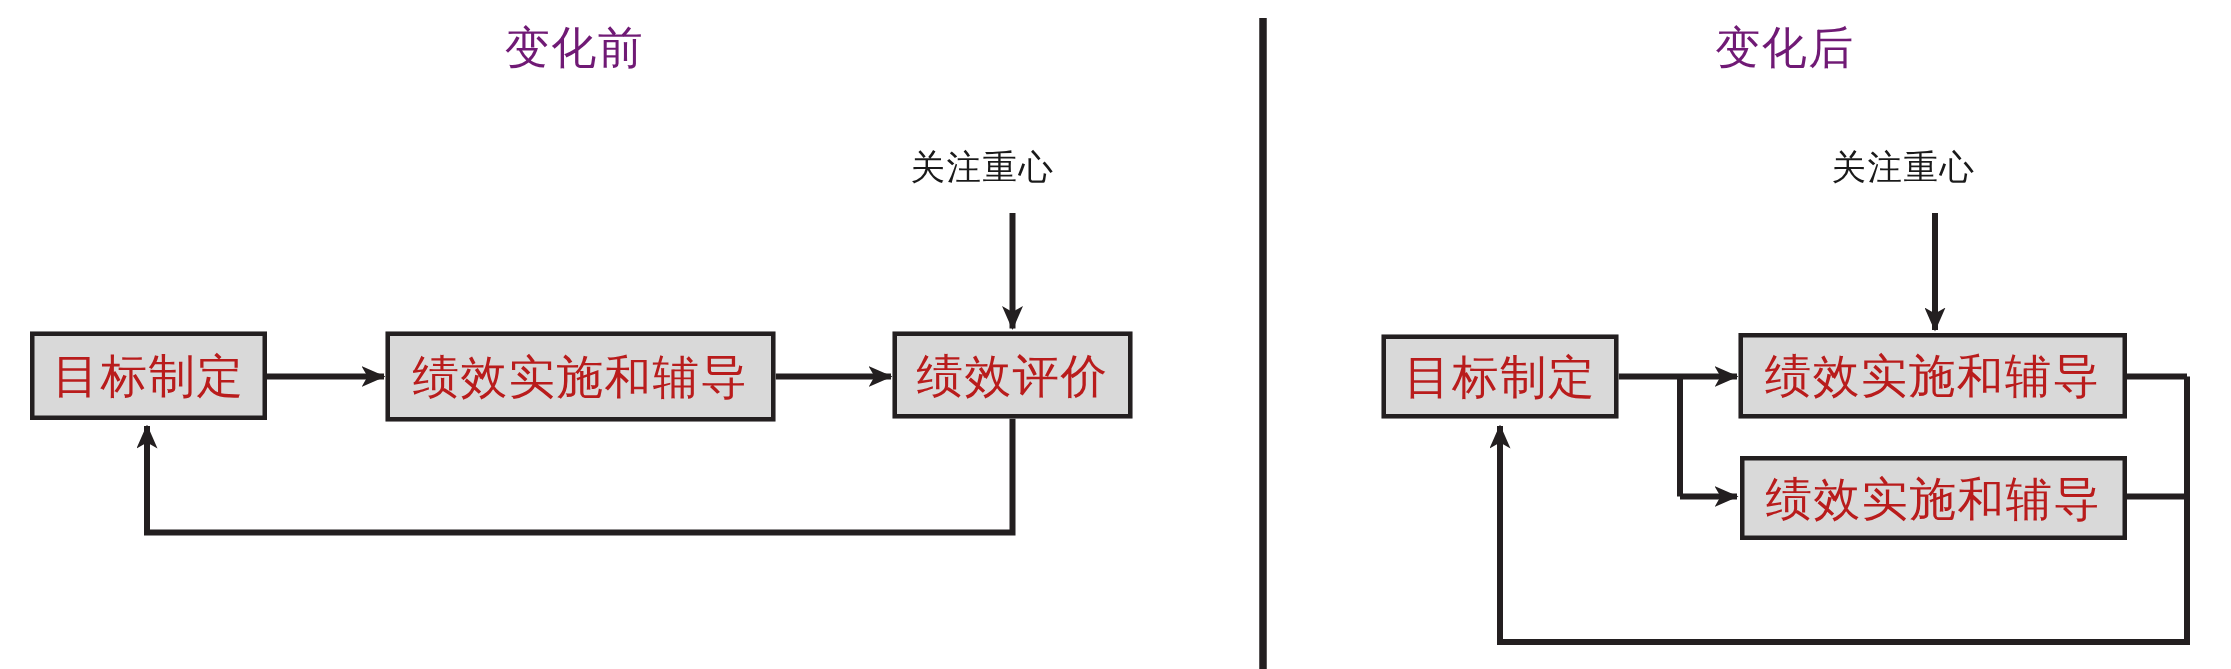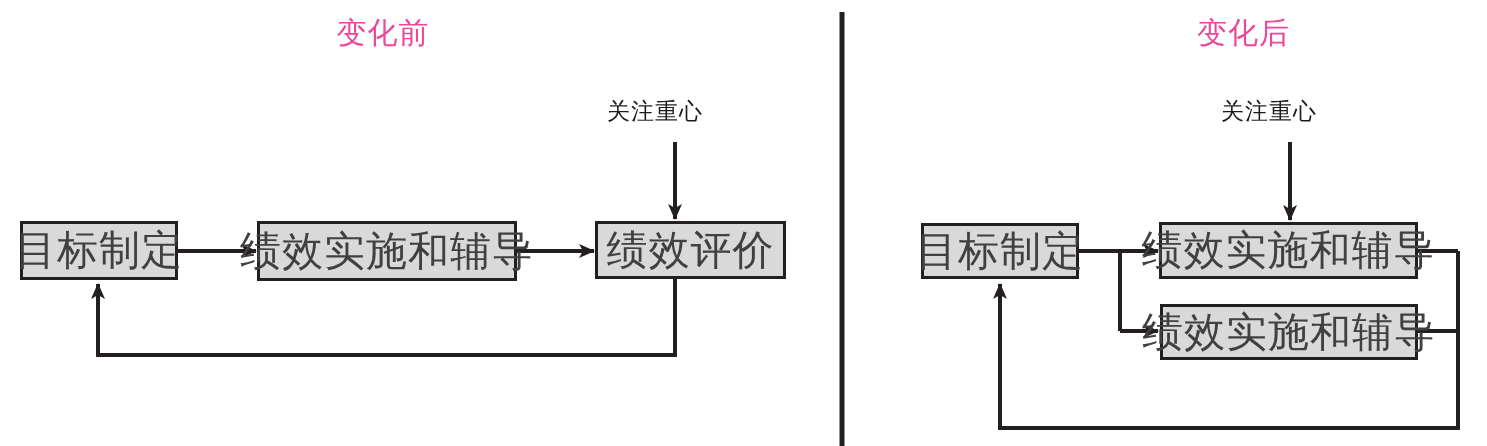--- a/index.html
+++ b/index.html
@@ -25,37 +25,37 @@
     height: 446px;
   }
   .node-box {
     position: absolute;
     box-sizing: border-box;
     background: #d9d9d9;
     border: 3px solid #231f20;
     display: flex;
     align-items: center;
     justify-content: center;
-    color: #404040;
-    font-size: 41px;
+    color: #b91c1c;
+    font-size: 31px;
     line-height: 1;
     letter-spacing: 1px;
     white-space: nowrap;
   }
   .free-label {
     position: absolute;
     color: #1a1a1a;
     font-size: 23px;
     line-height: 1;
     letter-spacing: 1px;
     white-space: nowrap;
   }
   .panel-title {
     position: absolute;
-    color: #ec4899;
+    color: #701a75;
     font-size: 30px;
     line-height: 1;
     letter-spacing: 1px;
     white-space: nowrap;
     text-align: center;
   }
 </style>
 </head>
 <body>
 
@@ -101,23 +101,23 @@
   </svg>
 
   <div class="panel-title" style="left:283px; top:18px; width:200px;">变化前</div>
 
   <div class="free-label" style="left:607px; top:100px;">关注重心</div>
 
   <div class="node-box" style="left:20px; top:221px; width:158px; height:59px;">目标制定</div>
 
   <div class="node-box" style="left:257px; top:221px; width:260px; height:60px;">绩效实施和辅导</div>
 
-  <div class="node-box" style="left:595px; top:221px; width:191px; height:58px;">绩效评价</div>
+  <div class="node-box" style="left:595px; top:221px; width:160px; height:58px;">绩效评价</div>
 
-  <div class="panel-title" style="left:1090px; top:18px; width:200px;text-align:right;">变化后</div>
+  <div class="panel-title" style="left:1090px; top:18px; width:200px;">变化后</div>
 
   <div class="free-label" style="left:1221px; top:100px;">关注重心</div>
 
   <div class="node-box" style="left:921px; top:223px; width:158px; height:56px;">目标制定</div>
 
   <div class="node-box" style="left:1159px; top:222px; width:259px; height:57px;">绩效实施和辅导</div>
 
   <div class="node-box" style="left:1160px; top:304px; width:258px; height:56px;">绩效实施和辅导</div>
 
 </div>

